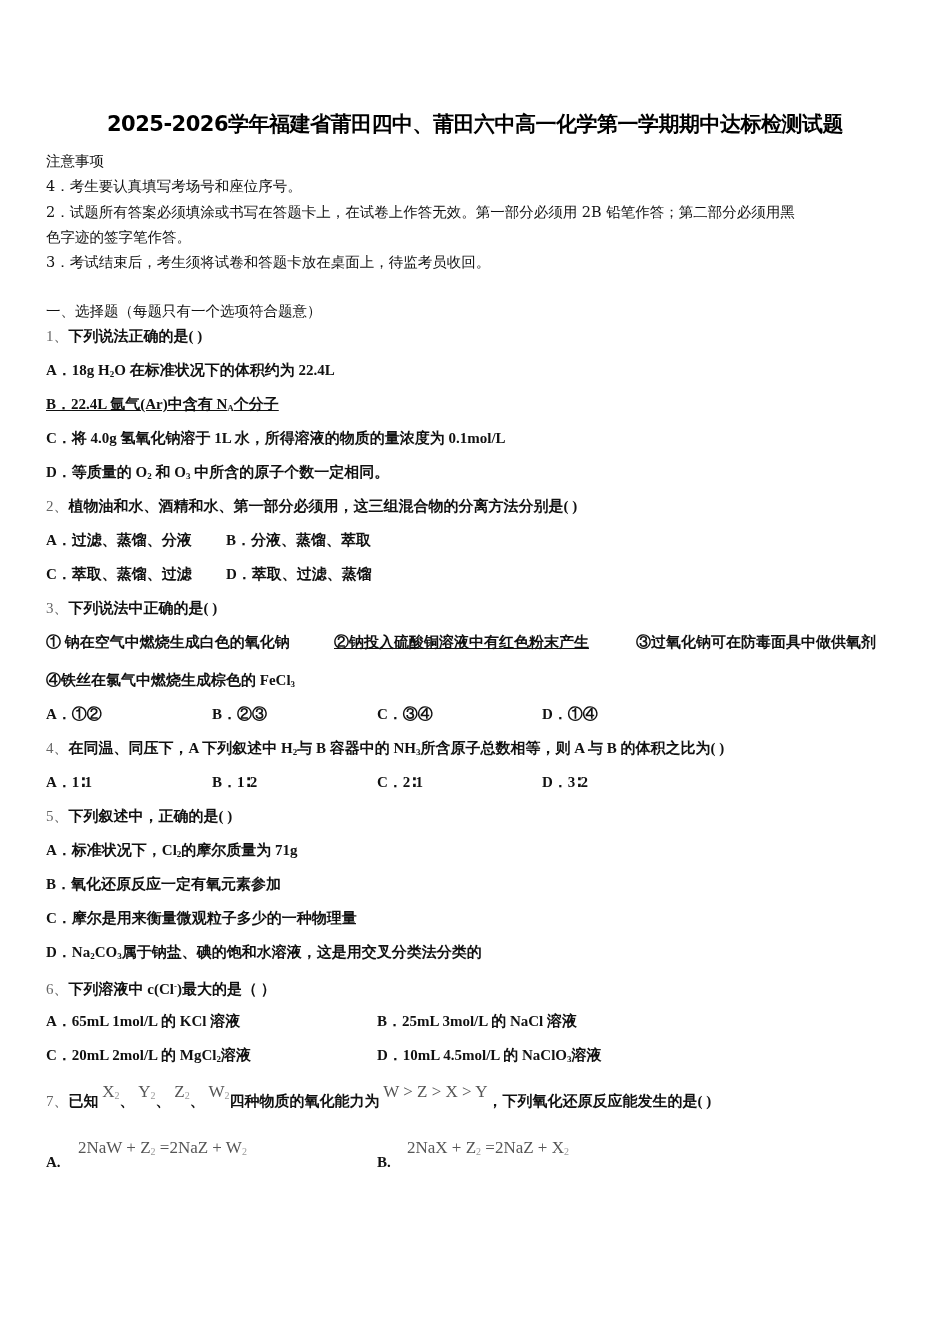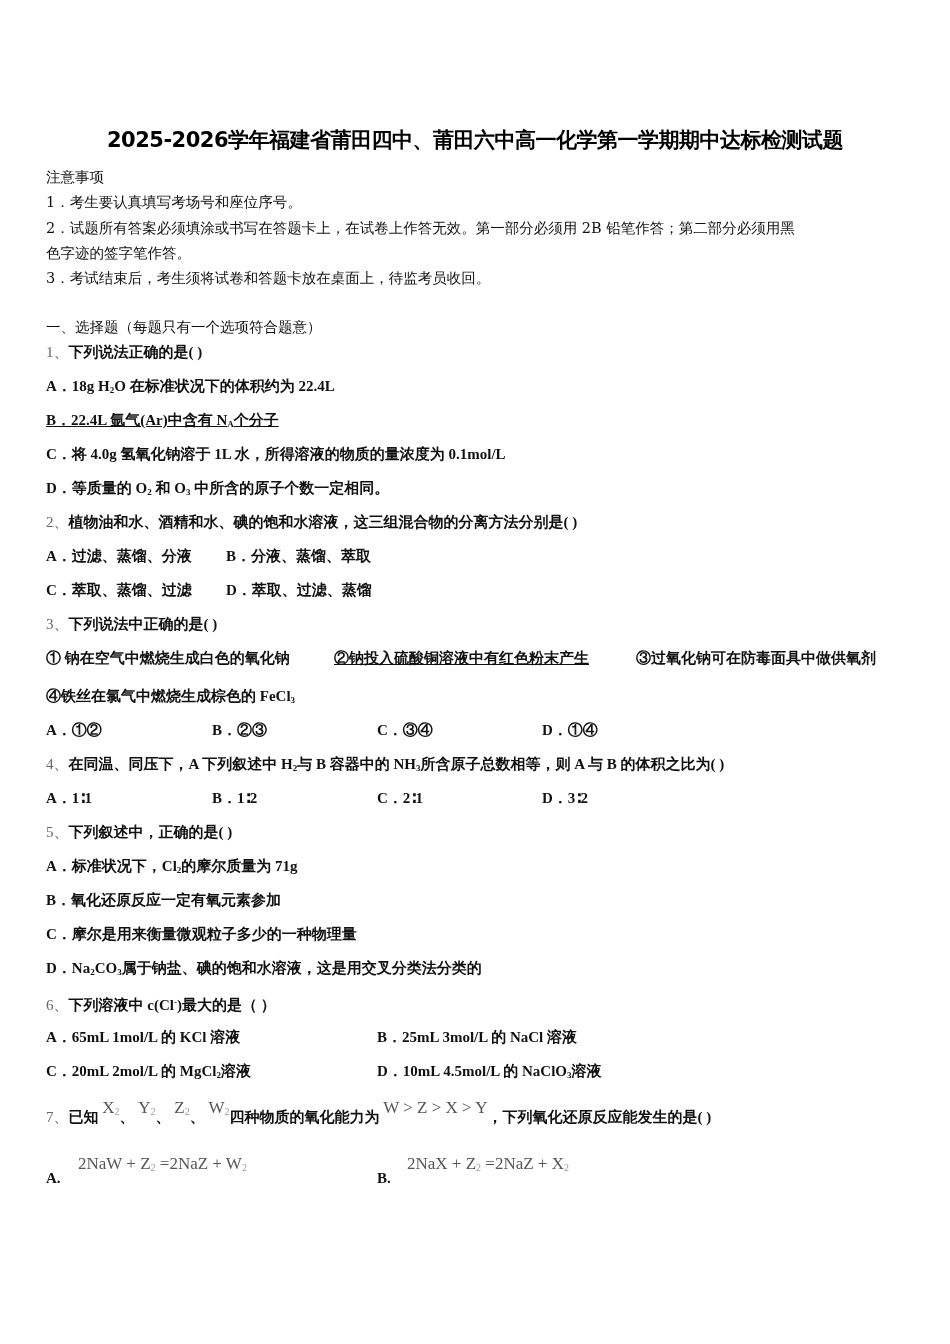--- a/index.html
+++ b/index.html
@@ -1,17 +1,17 @@
 <!DOCTYPE html>
 <html><head>
 <meta charset="utf-8">
 <style>
   html, body { margin: 0; padding: 0; background: #ffffff; }
   body { width: 950px; height: 1344px; position: relative; overflow: hidden; color: #111; }
-  .page { position: absolute; left: 0; top: 0; width: 950px; height: 996px; margin-top: 16px; }
+  .page { position: absolute; left: 0; top: 0; width: 950px; height: 996px; }
   .title { position: absolute; left: 0; width: 950px; top: 110px; text-align: center;
            font-family: "DejaVu Sans", sans-serif; font-weight: bold; font-size: 21px; letter-spacing: -0.5px; color: #000; }
   .line { position: absolute; left: 46px; white-space: nowrap; font-size: 15px; line-height: 20px; }
   .serif { font-family: "Liberation Serif", "DejaVu Serif", serif; }
   .b { font-weight: bold; }
   .notice { font-family: "DejaVu Serif", serif; font-size: 14.5px; }
   .qnum { color: #666; font-family: "Liberation Serif", serif; }
   .opt { position: absolute; white-space: nowrap; font-size: 15px; line-height: 20px; font-family: "Liberation Serif", "DejaVu Serif", serif; }
   .math { font-family: "Liberation Serif", serif; color: #555; font-size: 17px; }
   .math sub { color: #999; font-size: 10px; }
@@ -19,21 +19,21 @@
   sup { font-size: 9px; vertical-align: 5px; }
 </style>
 </head>
 <body>
 
 <div class="page">
 
   <div class="title">2025-2026学年福建省莆田四中、莆田六中高一化学第一学期期中达标检测试题</div>
 
   <div class="line notice" style="top:151px;">注意事项</div>
-  <div class="line notice" style="top:176px;">1．考生要认真填写考场号和座位序号。</div>
+  <div class="line notice" style="top:176px;">4．考生要认真填写考场号和座位序号。</div>
   <div class="line notice" style="top:202px;text-align:right;">2．试题所有答案必须填涂或书写在答题卡上，在试卷上作答无效。第一部分必须用 2B 铅笔作答；第二部分必须用黑</div>
   <div class="line notice" style="top:227px;">色字迹的签字笔作答。</div>
   <div class="line notice" style="top:252px;">3．考试结束后，考生须将试卷和答题卡放在桌面上，待监考员收回。</div>
 
   <div class="line notice" style="top:301px;">一、选择题（每题只有一个选项符合题意）</div>
 
   <div class="line serif" style="top:326px;">
     <span class="qnum">1、</span><span class="b">下列说法正确的是(    )</span>
   </div>
   <div class="line serif b" style="top:360px;">
@@ -43,21 +43,21 @@
     <span>B．</span><span>22.4L 氩气(Ar)中含有 N</span><sub>A</sub><span>个分子</span>
   </div>
   <div class="line serif b" style="top:428px;">
     <span>C．</span><span>将 4.0g 氢氧化钠溶于 1L 水，所得溶液的物质的量浓度为 0.1mol/L</span>
   </div>
   <div class="line serif b" style="top:462px;">
     <span>D．</span><span>等质量的 O</span><sub>2</sub><span> 和 O</span><sub>3</sub><span> 中所含的原子个数一定相同。</span>
   </div>
 
   <div class="line serif" style="top:496px;">
-    <span class="qnum">2、</span><span class="b">植物油和水、酒精和水、碘的饱和水溶液，这三组混合物的分离方法分别是(        )</span>
+    <span class="qnum">2、</span><span class="b">植物油和水、酒精和水、第一部分必须用，这三组混合物的分离方法分别是(        )</span>
   </div>
   <div class="opt b" style="left:46px; top:530px;">
     <span>A．</span><span>过滤、蒸馏、分液</span>
   </div>
   <div class="opt b" style="left:226px; top:530px;">
     <span>B．</span><span>分液、蒸馏、萃取</span>
   </div>
   <div class="opt b" style="left:46px; top:564px;">
     <span>C．</span><span>萃取、蒸馏、过滤</span>
   </div>

